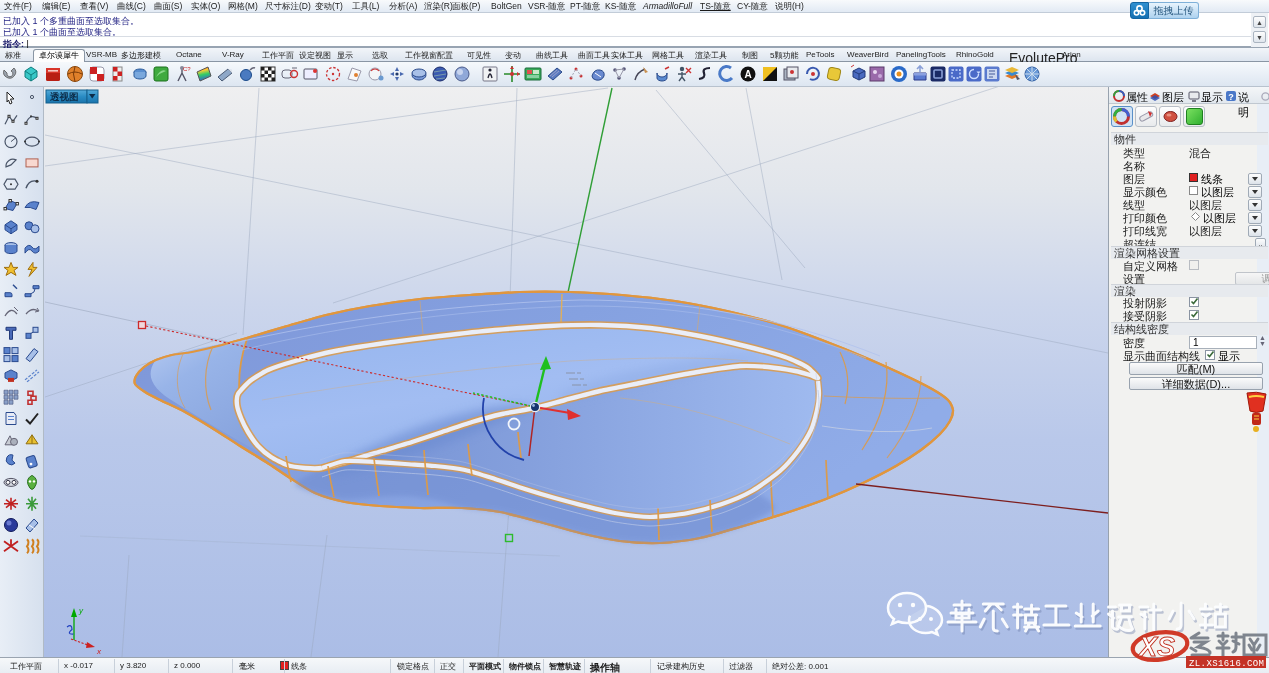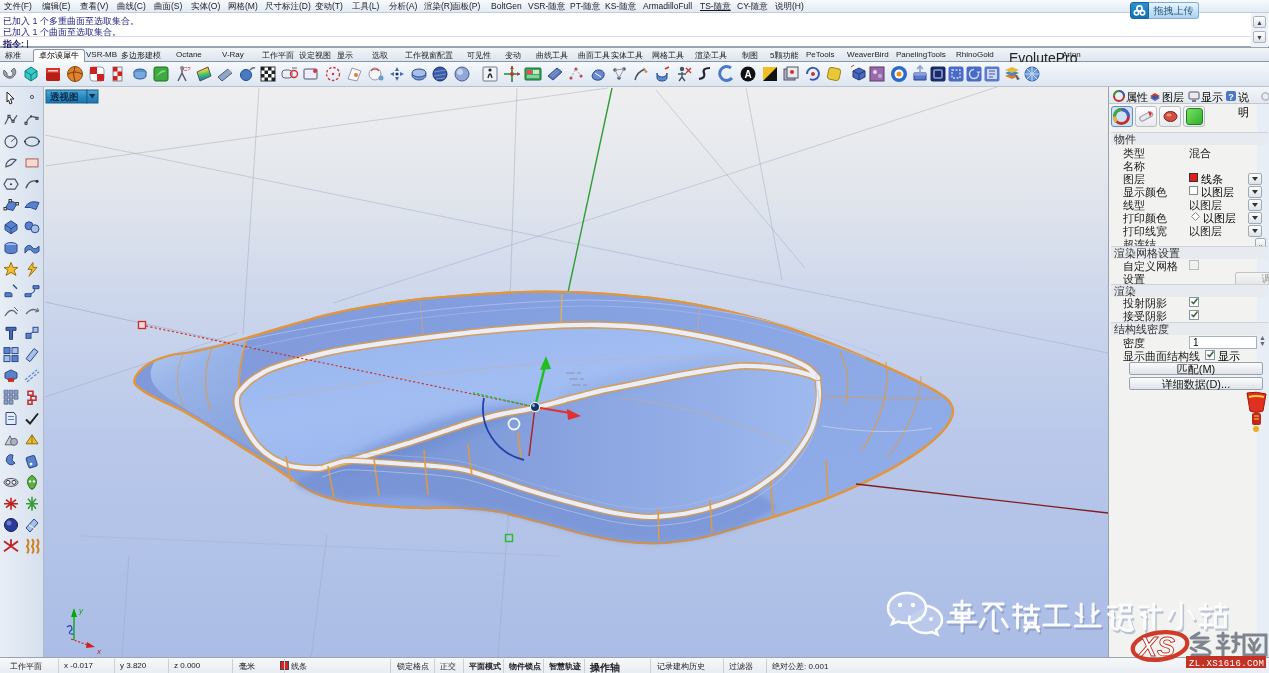--- a/index.html
+++ b/index.html
@@ -17,21 +17,21 @@
     <span class="abs" style="left:265px;top:1px;font-size:8.5px;color:#1a1a1a;">尺寸标注(D)</span>
     <span class="abs" style="left:315px;top:1px;font-size:8.5px;color:#1a1a1a;">变动(T)</span>
     <span class="abs" style="left:352px;top:1px;font-size:8.5px;color:#1a1a1a;">工具(L)</span>
     <span class="abs" style="left:389px;top:1px;font-size:8.5px;color:#1a1a1a;">分析(A)</span>
     <span class="abs" style="left:424px;top:1px;font-size:8.5px;color:#1a1a1a;">渲染(R)</span>
     <span class="abs" style="left:452px;top:1px;font-size:8.5px;color:#1a1a1a;">面板(P)</span>
     <span class="abs" style="left:491px;top:1px;font-size:8.5px;color:#1a1a1a;">BoltGen</span>
     <span class="abs" style="left:528px;top:1px;font-size:8.5px;color:#1a1a1a;">VSR-随意</span>
     <span class="abs" style="left:570px;top:1px;font-size:8.5px;color:#1a1a1a;">PT-随意</span>
     <span class="abs" style="left:605px;top:1px;font-size:8.5px;color:#1a1a1a;">KS-随意</span>
-    <span class="abs" style="left:643px;top:1px;font-size:8.5px;color:#1a1a1a;">ArmadilloFull</span>
+    <span class="abs" style="left:643px;top:1px;font-size:8.5px;color:#1a1a1a;font-style:italic;">ArmadilloFull</span>
     <span class="abs" style="left:700px;top:1px;font-size:8.5px;color:#1a1a1a;text-decoration:underline;">TS-随意</span>
     <span class="abs" style="left:737px;top:1px;font-size:8.5px;color:#1a1a1a;text-align:right;">CY-随意</span>
     <span class="abs" style="left:775px;top:1px;font-size:8.5px;color:#1a1a1a;">说明(H)</span>
   </div>
 <div class="abs" style="left:0;top:13px;width:1269px;height:35px;background:#fff;border-bottom:2px solid #98a4b2;">
     <div class="abs" style="left:3px;top:2px;font-size:9px;color:#272786;">已加入 1 个多重曲面至选取集合。</div>
     <div class="abs" style="left:3px;top:13px;font-size:9px;color:#272786;">已加入 1 个曲面至选取集合。</div>
     <div class="abs" style="left:0;top:23px;width:1251px;height:1px;background:#d8dde4;"></div>
     <div class="abs" style="left:3px;top:25px;font-size:9px;color:#1a1a6a;font-weight:bold;">指令: <span style="font-weight:normal;color:#000;">|</span></div>
     <div class="abs" style="left:1251px;top:0;width:17px;height:34px;background:#eef1f5;">

